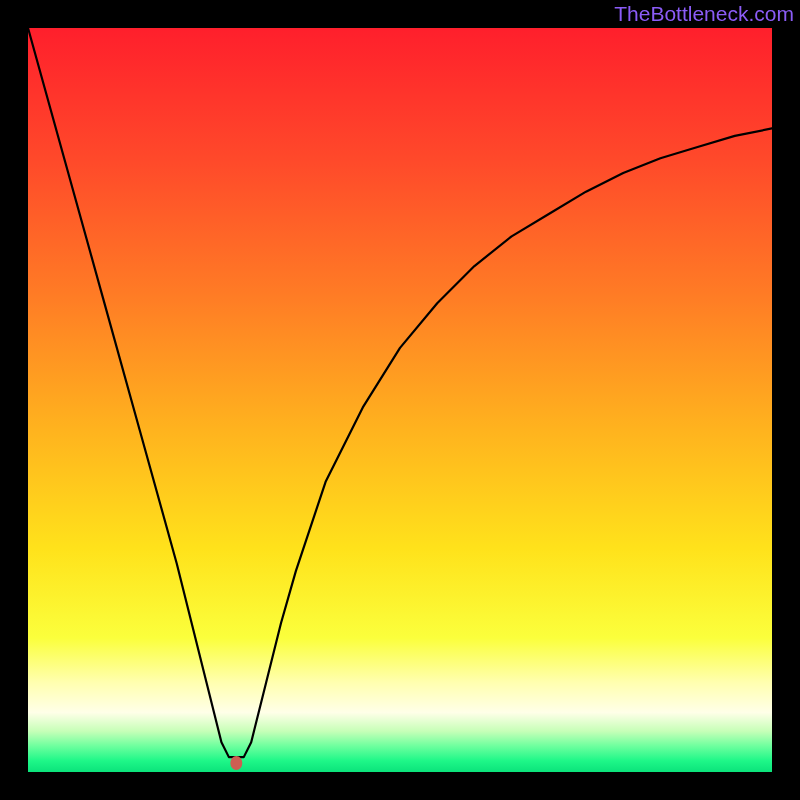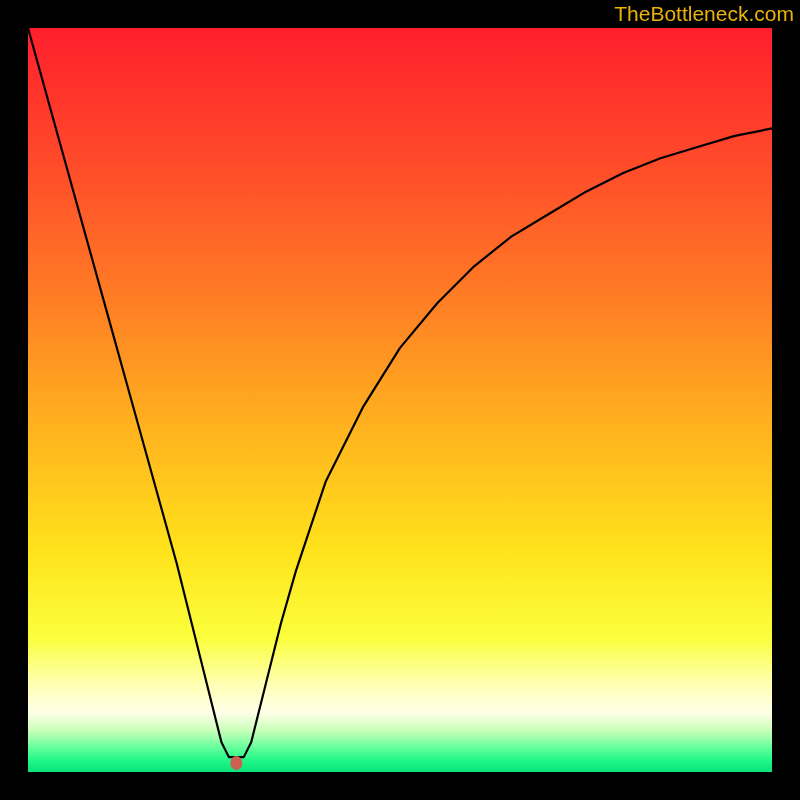--- a/index.html
+++ b/index.html
@@ -14,21 +14,21 @@
   .frame {
     position: relative;
     width: 800px;
     height: 800px;
     background: #000;
   }
   .watermark {
     position: absolute;
     top: 2px;
     right: 6px;
-    color: #eab308;
+    color: #8b5cf6;
     font-size: 21px;
     font-weight: 400;
     letter-spacing: 0px;
     z-index: 10;
   }
   .plot-area {
     position: absolute;
     left: 28px;
     top: 28px;
     width: 744px;

